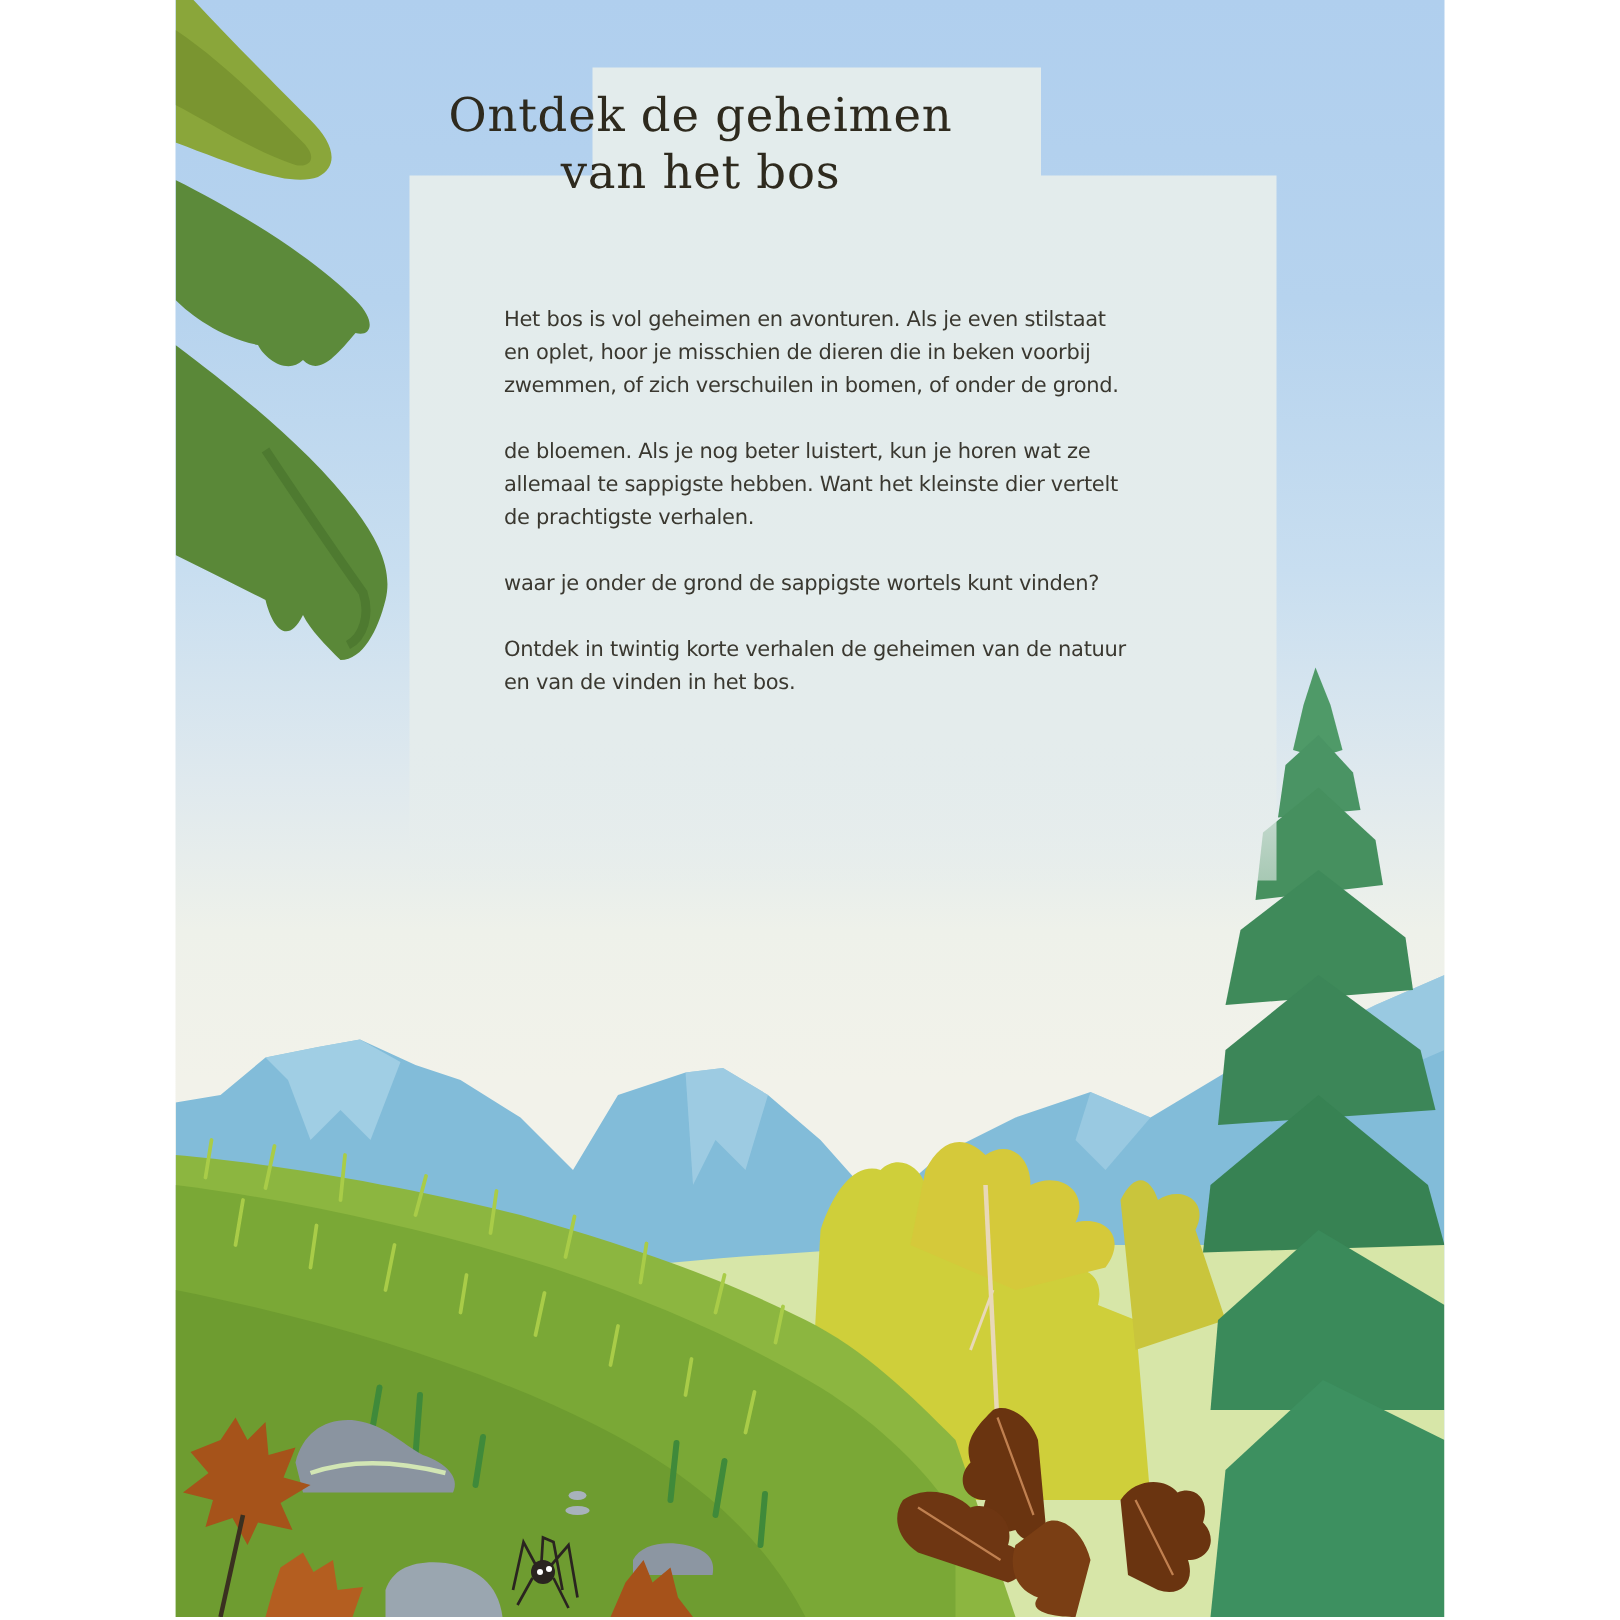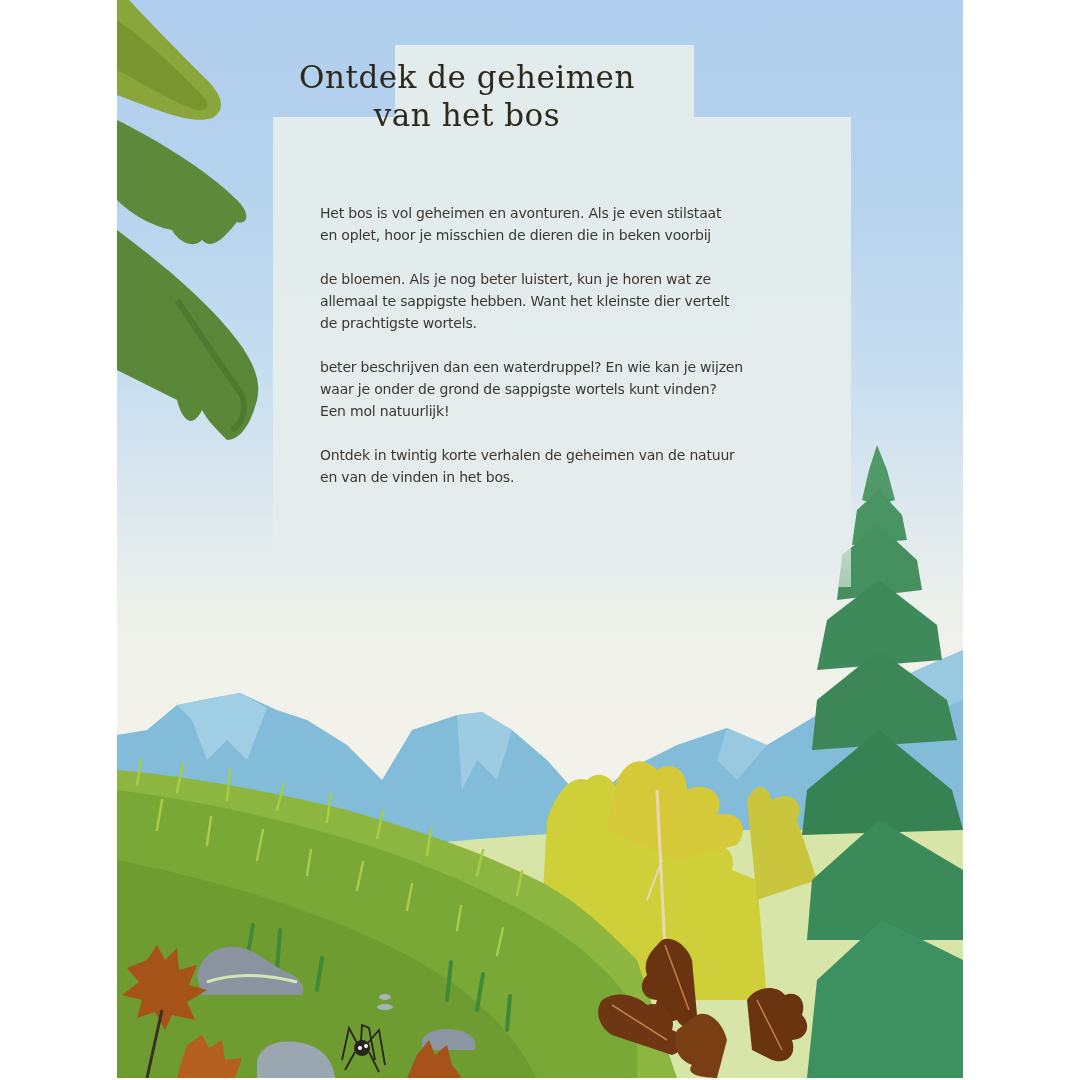--- a/index.html
+++ b/index.html
@@ -19,21 +19,21 @@
       background: linear-gradient(to bottom, #e3ecec 0%, #e4ecec 80%, rgba(232,238,236,0.6) 100%);
     }
     .title {
       position: absolute; left: 117px; top: 58px; width: 700px;
       text-align: center; margin: 0;
       font-family: "DejaVu Serif", serif; font-weight: normal;
       font-size: 31px; line-height: 38px; color: #2e2a1e; letter-spacing: 0.5px;
     }
     .title span { display: block; }
     .body-text {
-      position: absolute; left: 320px; top: 202px; width: 510px;
+      position: absolute; left: 336px; top: 202px; width: 510px;
       font-family: "DejaVu Sans", sans-serif; font-size: 14px; line-height: 22px;
       color: #3a3830; letter-spacing: -0.2px;
     }
     .body-text p { margin: 0 0 22px 0; }
     .body-text .line { display: block; white-space: nowrap; }
   </style>
 </head>
 <body>
 
 <div class="page">
@@ -124,28 +124,27 @@
 
 <h1 class="title">
   <span>Ontdek de geheimen</span>
   <span>van het bos</span>
 </h1>
 
 <div class="body-text">
   <p>
     <span class="line">Het bos is vol geheimen en avonturen. Als je even stilstaat</span>
     <span class="line">en oplet, hoor je misschien de dieren die in beken voorbij</span>
+    <span class="line">zwemmen, of zich verschuilen in bomen, of onder de grond.</span>
   </p>
   <p>
     <span class="line">de bloemen. Als je nog beter luistert, kun je horen wat ze</span>
     <span class="line">allemaal te sappigste hebben. Want het kleinste dier vertelt</span>
-    <span class="line">de prachtigste wortels.</span>
+    <span class="line">de prachtigste verhalen.</span>
   </p>
   <p>
-    <span class="line">beter beschrijven dan een waterdruppel? En wie kan je wijzen</span>
     <span class="line">waar je onder de grond de sappigste wortels kunt vinden?</span>
-    <span class="line">Een mol natuurlijk!</span>
   </p>
   <p>
     <span class="line">Ontdek in twintig korte verhalen de geheimen van de natuur</span>
     <span class="line">en van de vinden in het bos.</span>
   </p>
 </div>
 
 </body></html>

